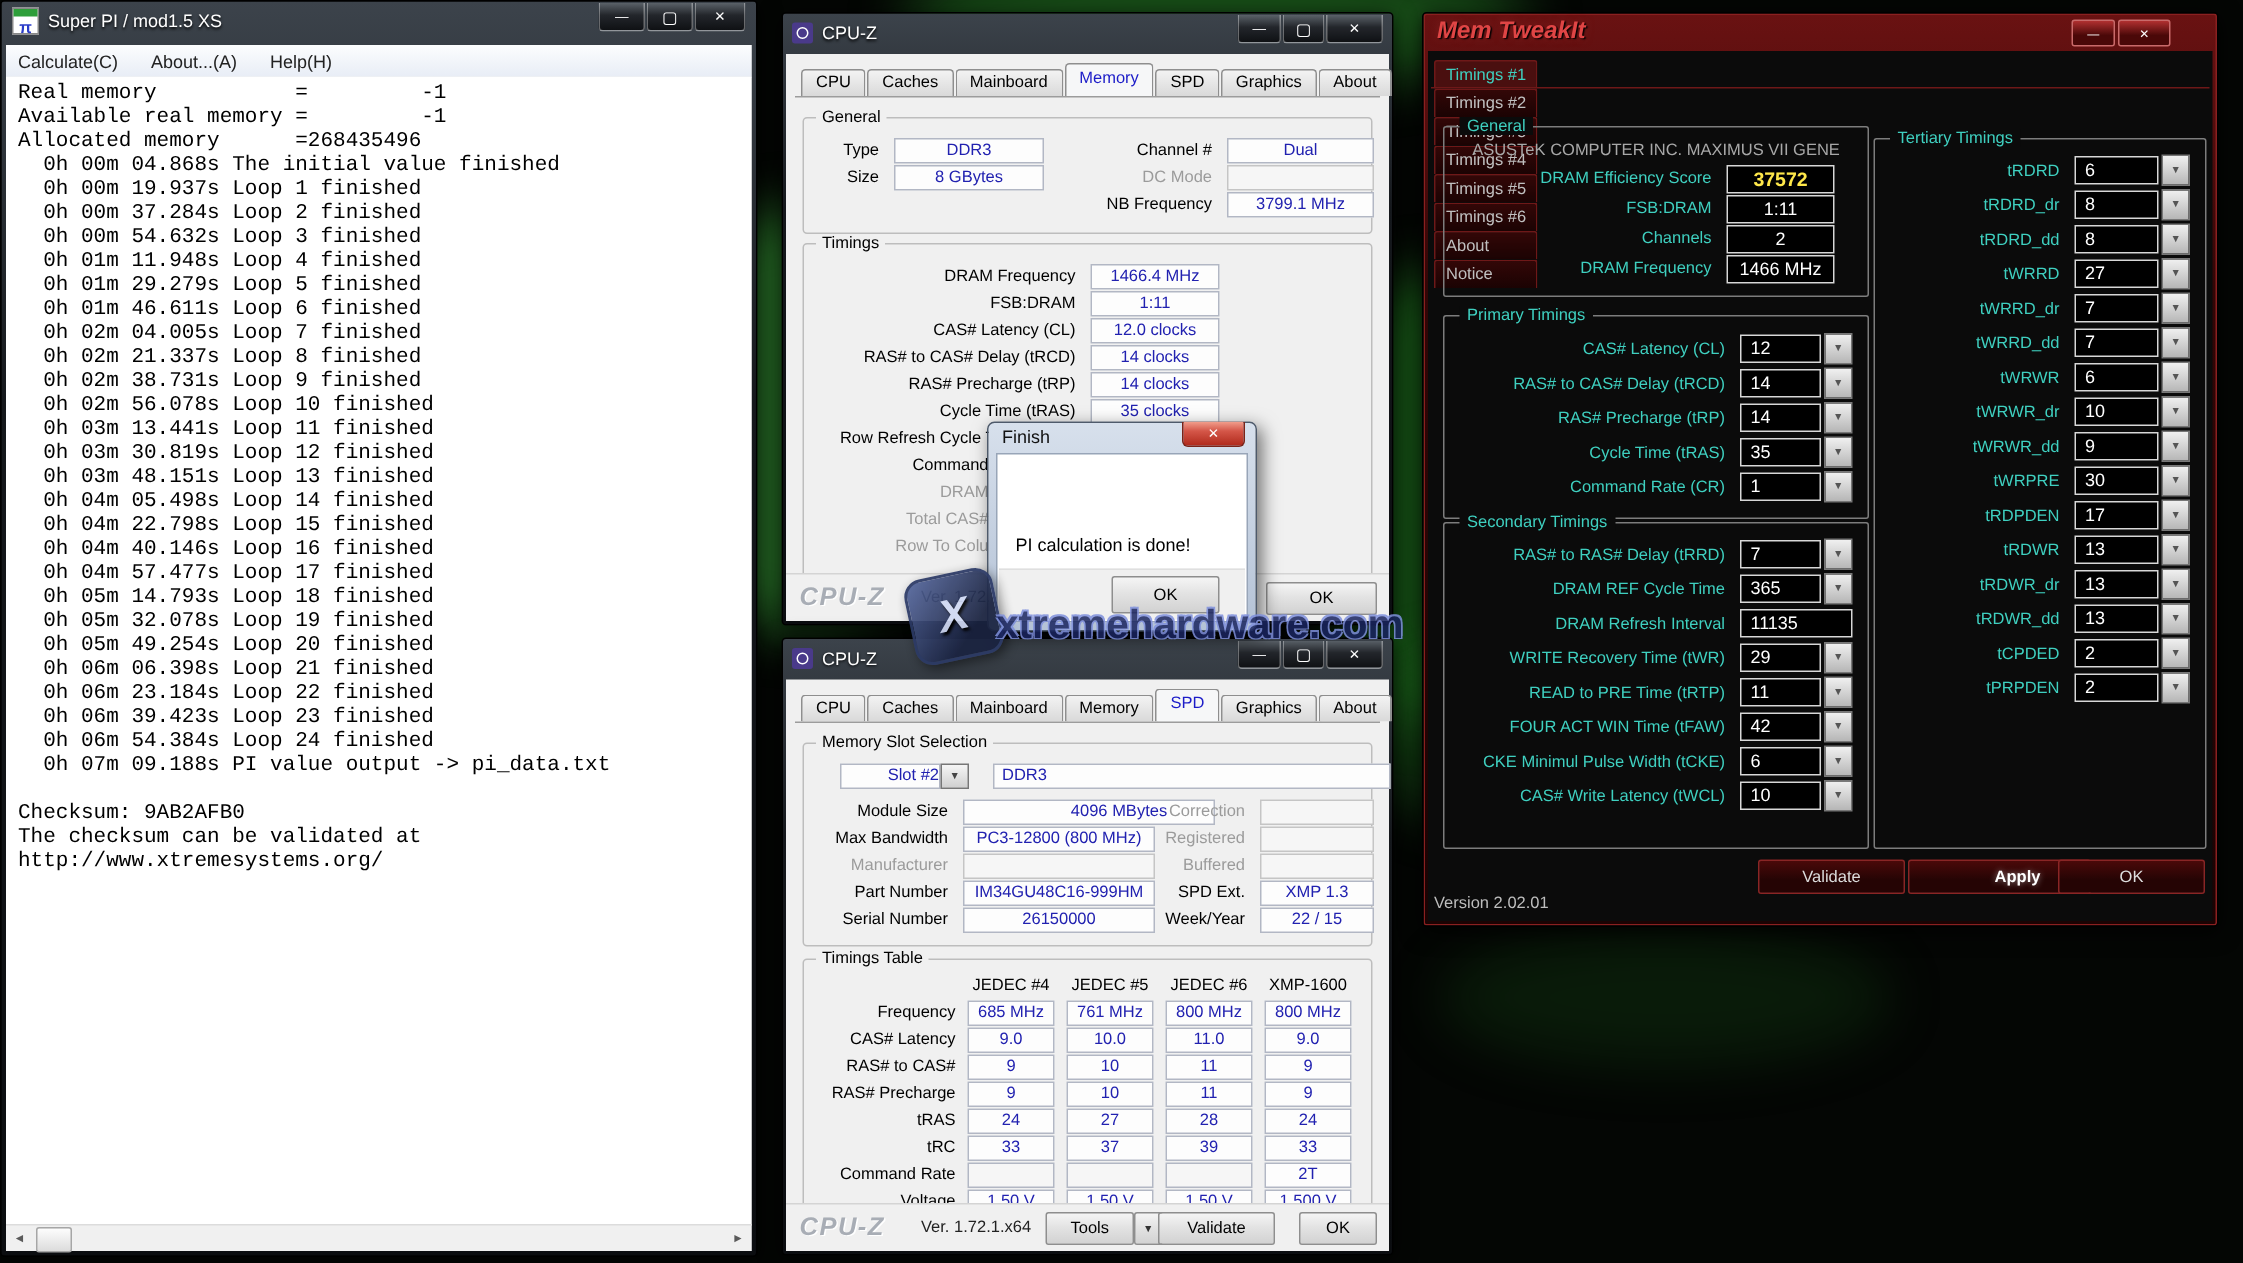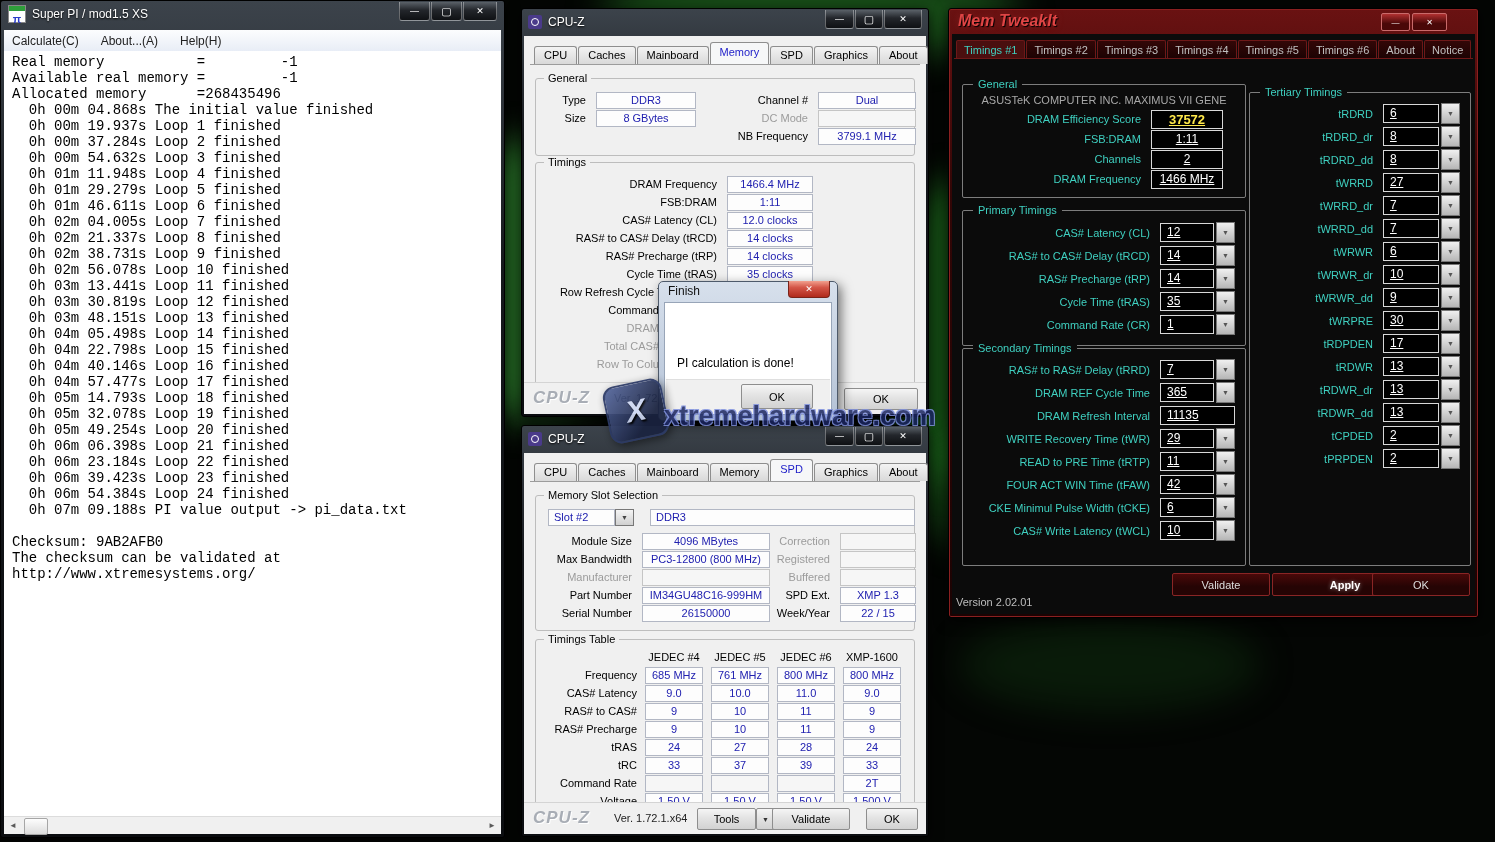--- a/index.html
+++ b/index.html
@@ -93,32 +93,32 @@
     text-shadow:1px 1px 0 #7f90dd,-1px -1px 0 #7f90dd,1px -1px 0 #7f90dd,-1px 1px 0 #7f90dd;}
   
   #win-memtweak{left:948px;top:8px;width:531px;height:610px;z-index:12;}
   .mt-chrome{position:absolute;inset:0;border:1px solid #000;border-radius:3px;
     background:linear-gradient(#6a1212,#320606 30%,#1b0303);box-shadow:0 3px 14px rgba(0,0,0,.8), inset 0 0 0 1px #8a2020;}
   .mt-title{position:absolute;left:10px;top:4px;font-size:16px;font-weight:bold;font-style:italic;color:#e04545;
     text-shadow:1px 1px 1px #000,0 0 6px #802020;}
   .mt-btn{height:16px;border:1px solid #c96a6a;border-radius:2px;margin-left:2px;
     background:linear-gradient(#b03030,#4a0808 60%);color:#fff;font-size:8px;display:flex;align-items:center;justify-content:center;}
   .mt-client{position:absolute;left:4px;right:4px;top:26px;bottom:4px;background:#0b0b0b;}
-  .mt-tabs{position:absolute;left:4px;top:6px;display:flex;}
+  .mt-tabs{position:absolute;left:4px;top:6px;display:flex;flex-direction:column;}
   .mt-tab{font-size:11px;color:#c0c0c0;background:linear-gradient(#330707,#1b0303);
     border:1px solid #6e1818;border-bottom:none;border-radius:2px 2px 0 0;padding:3px 7px;margin-right:1px;}
   .mt-tab.active{color:#3fd0c0;background:#4a0f0f;}
   .mt-tabline{position:absolute;left:2px;right:2px;top:24px;border-top:1px solid #6e1818;}
   .mt-gb{position:absolute;border:1px solid #7d7d7d;border-radius:2px;}
   .mt-gb-title{position:absolute;top:-7px;left:10px;background:#0b0b0b;padding:0 5px;font-size:11px;color:#3fd0c0;}
   .mt-board{font-size:11px;color:#a8a8a8;text-align:center;height:18px;line-height:18px;}
   .mt-row{display:flex;align-items:center;justify-content:flex-end;padding-right:10px;}
   .mt-label{font-size:11px;color:#3fd0c0;text-align:right;padding-right:10px;flex:1;}
   .mt-box{background:#000;border:1px solid #d8d8d8;color:#fff;font-size:12px;height:17px;line-height:17px;
-    padding-left:6px;flex:none;text-decoration:underline;}
+    padding-left:6px;flex:none;}
   .mt-box.center{text-align:center;padding-left:0;}
   .mt-hl{color:#ffe84a;font-weight:bold;font-size:13px;}
   .mt-arrow{width:17px;height:19px;margin-left:2px;flex:none;background:linear-gradient(#f0f0f0,#b6b6b6);
     border:1px solid #777;color:#555;display:flex;align-items:center;justify-content:center;}
   .mt-bottombtn{position:absolute;height:21px;width:96px;top:565px;font-size:11px;color:#ddd;
     display:flex;align-items:center;justify-content:center;border:1px solid #8a2525;border-radius:2px;
     background:linear-gradient(#4a0909,#250404 60%);}
   .mt-bottombtn.apply{color:#fff;font-weight:bold;text-shadow:0 0 4px rgba(255,255,255,.5);padding-left:24px;}
   .mt-status{position:absolute;left:8px;top:588px;font-size:11px;color:#bdbdbd;}
 </style>
@@ -318,28 +318,28 @@
         <span class="tab">Mainboard</span>
         <span class="tab">Memory</span>
         <span class="tab active">SPD</span>
         <span class="tab">Graphics</span>
         <span class="tab">About</span>
       </div>
     <div class="tabpage-line"></div>
     <div class="groupbox" style="left:11px;top:42px;width:378px;height:134px;">
       <span class="gb-title">Memory Slot Selection</span>
       <div class="frow" style="position:absolute;left:8px;top:12px;">
-        <span class="fbox left" style="width:60px;margin-left:4px;">Slot #2</span>
+        <span class="fbox left" style="width:60px;margin-left:16px;text-align:right;">Slot #2</span>
         <span class="mt-arrow arrow-down" style="height:15px;width:17px;background:linear-gradient(#f5f5f5,#d0d0d0);color:#444;margin-left:0;"></span>
         <span class="fbox left" style="width:258px;margin-left:16px;">DDR3</span>
       </div>
       <div style="position:absolute;left:8px;top:36px;">
           <div class="frow">
             <span class="flabel" style="width: 88px;">Module Size</span>
-            <span class="fbox" style="width: 126px;">4096 MBytes</span>
+            <span class="fbox" style="width: 126px; padding-left: 40px;">4096 MBytes</span>
           </div>
           <div class="frow">
             <span class="flabel" style="width: 88px;">Max Bandwidth</span>
             <span class="fbox" style="width: 126px;">PC3-12800 (800 MHz)</span>
           </div>
           <div class="frow">
             <span class="flabel gray" style="width: 88px;">Manufacturer</span>
             <span class="fbox empty" style="width: 126px;"></span>
           </div>
           <div class="frow">

